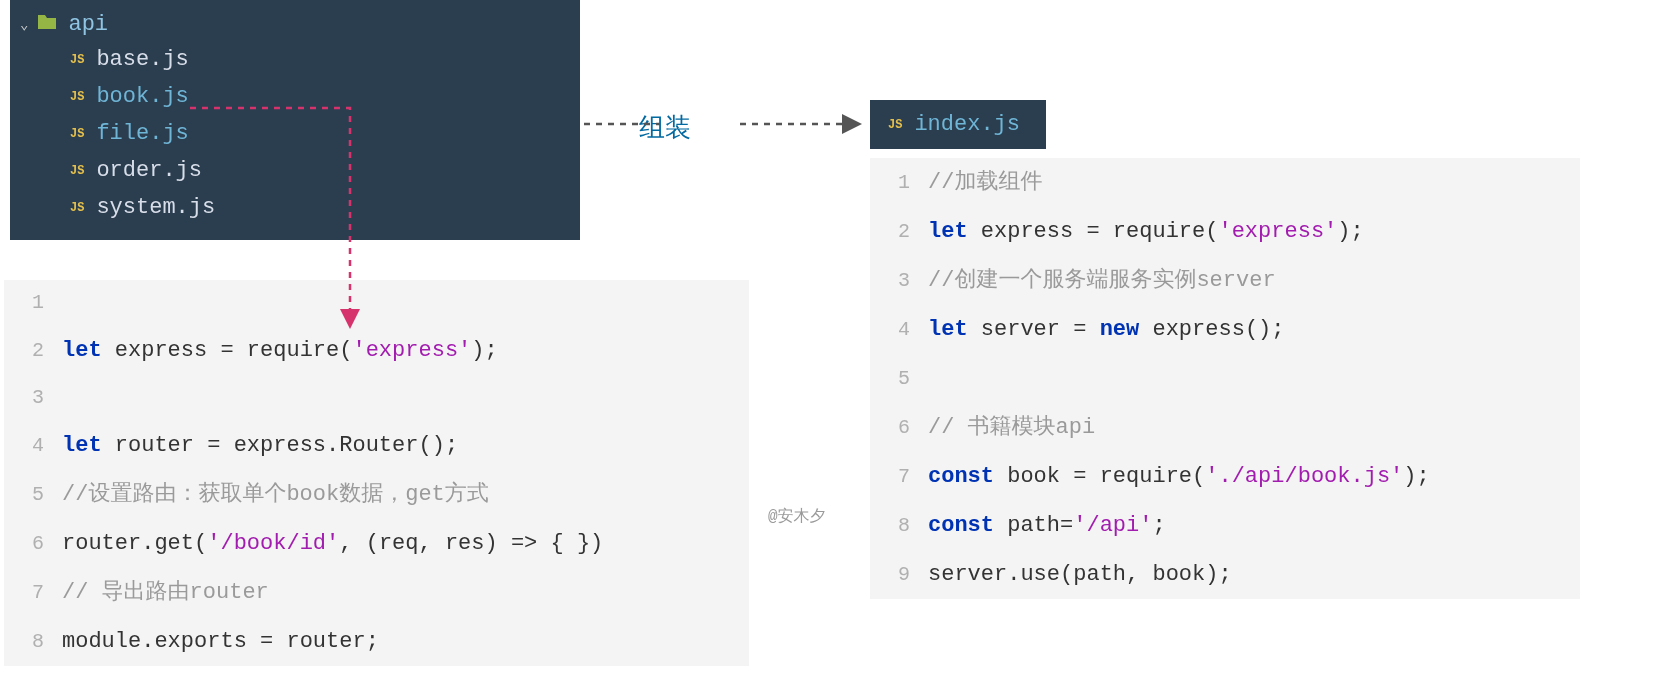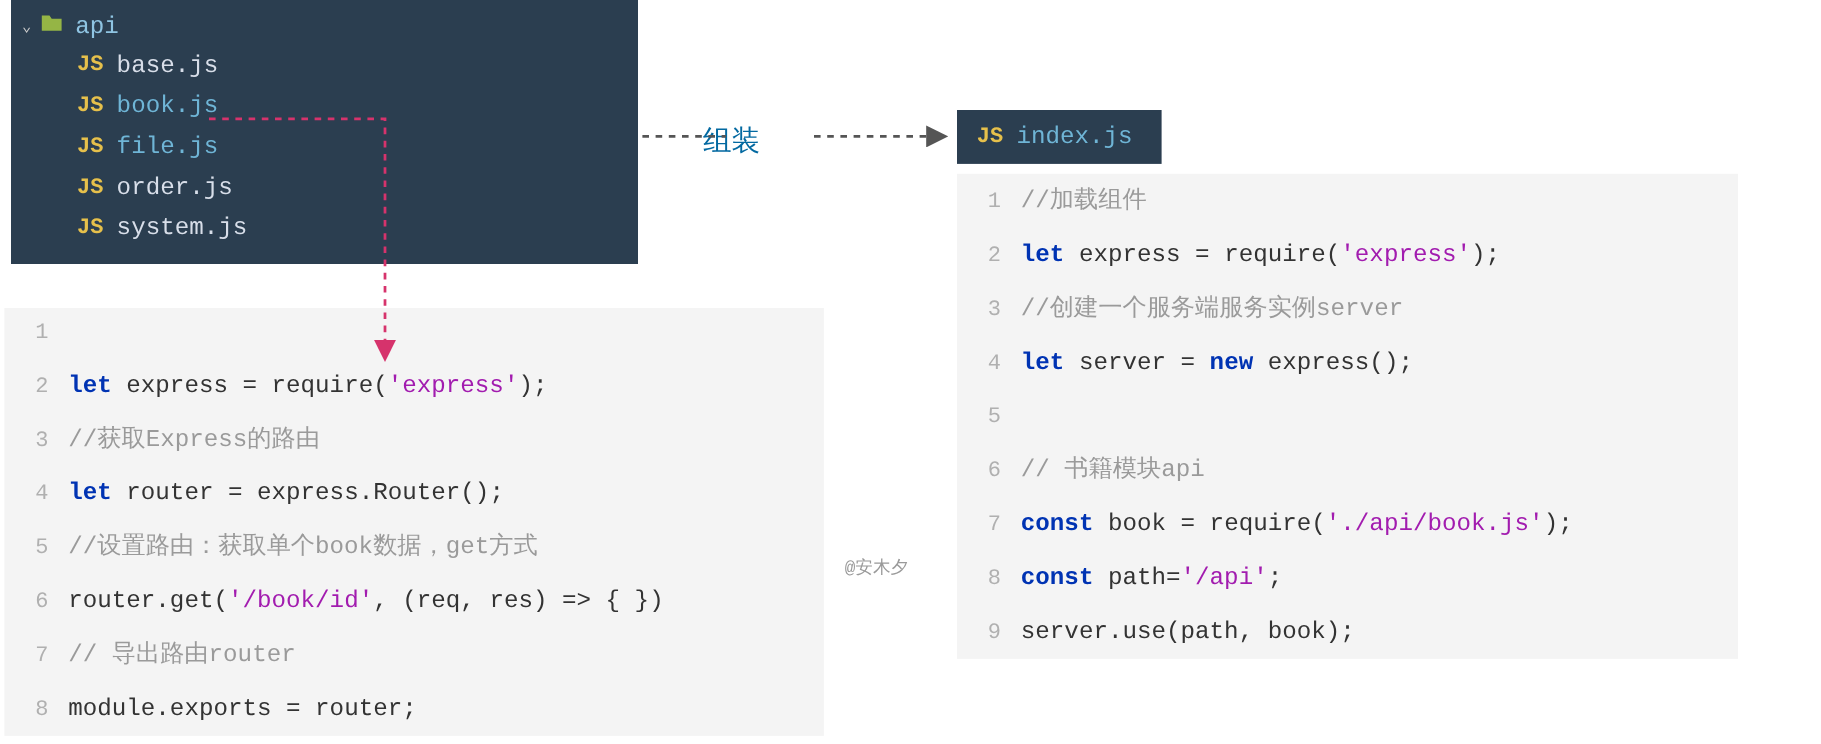--- a/index.html
+++ b/index.html
@@ -44,21 +44,21 @@
     }
     .tree-file {
       display: flex;
       align-items: center;
       padding: 6px 10px 6px 60px;
       font-size: 22px;
     }
     .js-badge {
       color: #e6c04b;
       font-weight: bold;
-      font-size: 20px;
+      font-size: 12px;
       margin-right: 12px;
     }
     .file-white { color: #d8dee9; }
     .file-blue { color: #6fb5d6; }
     
     
     .code-panel {
       position: absolute;
       background: #f4f4f4;
       font-size: 22px;
@@ -184,21 +184,20 @@
   <div id="left-code">
       <div class="code-line">
         <span class="line-num">1</span>
       </div>
       <div class="code-line">
         <span class="line-num">2</span>
         <span class="code-text"><span class="c-keyword">let</span><span class="c-ident"> express </span><span class="c-punct">=</span><span class="c-ident"> require</span><span class="c-punct">(</span><span class="c-string">'express'</span><span class="c-punct">);</span></span>
       </div>
       <div class="code-line">
         <span class="line-num">3</span>
-        <span class="code-text"><span class="c-comment">//获取Express的路由</span></span>
       </div>
       <div class="code-line">
         <span class="line-num">4</span>
         <span class="code-text"><span class="c-keyword">let</span><span class="c-ident"> router </span><span class="c-punct">=</span><span class="c-ident"> express</span><span class="c-punct">.</span><span class="c-ident">Router</span><span class="c-punct">();</span></span>
       </div>
       <div class="code-line">
         <span class="line-num">5</span>
         <span class="code-text"><span class="c-comment">//设置路由：获取单个book数据，get方式</span></span>
       </div>
       <div class="code-line">

